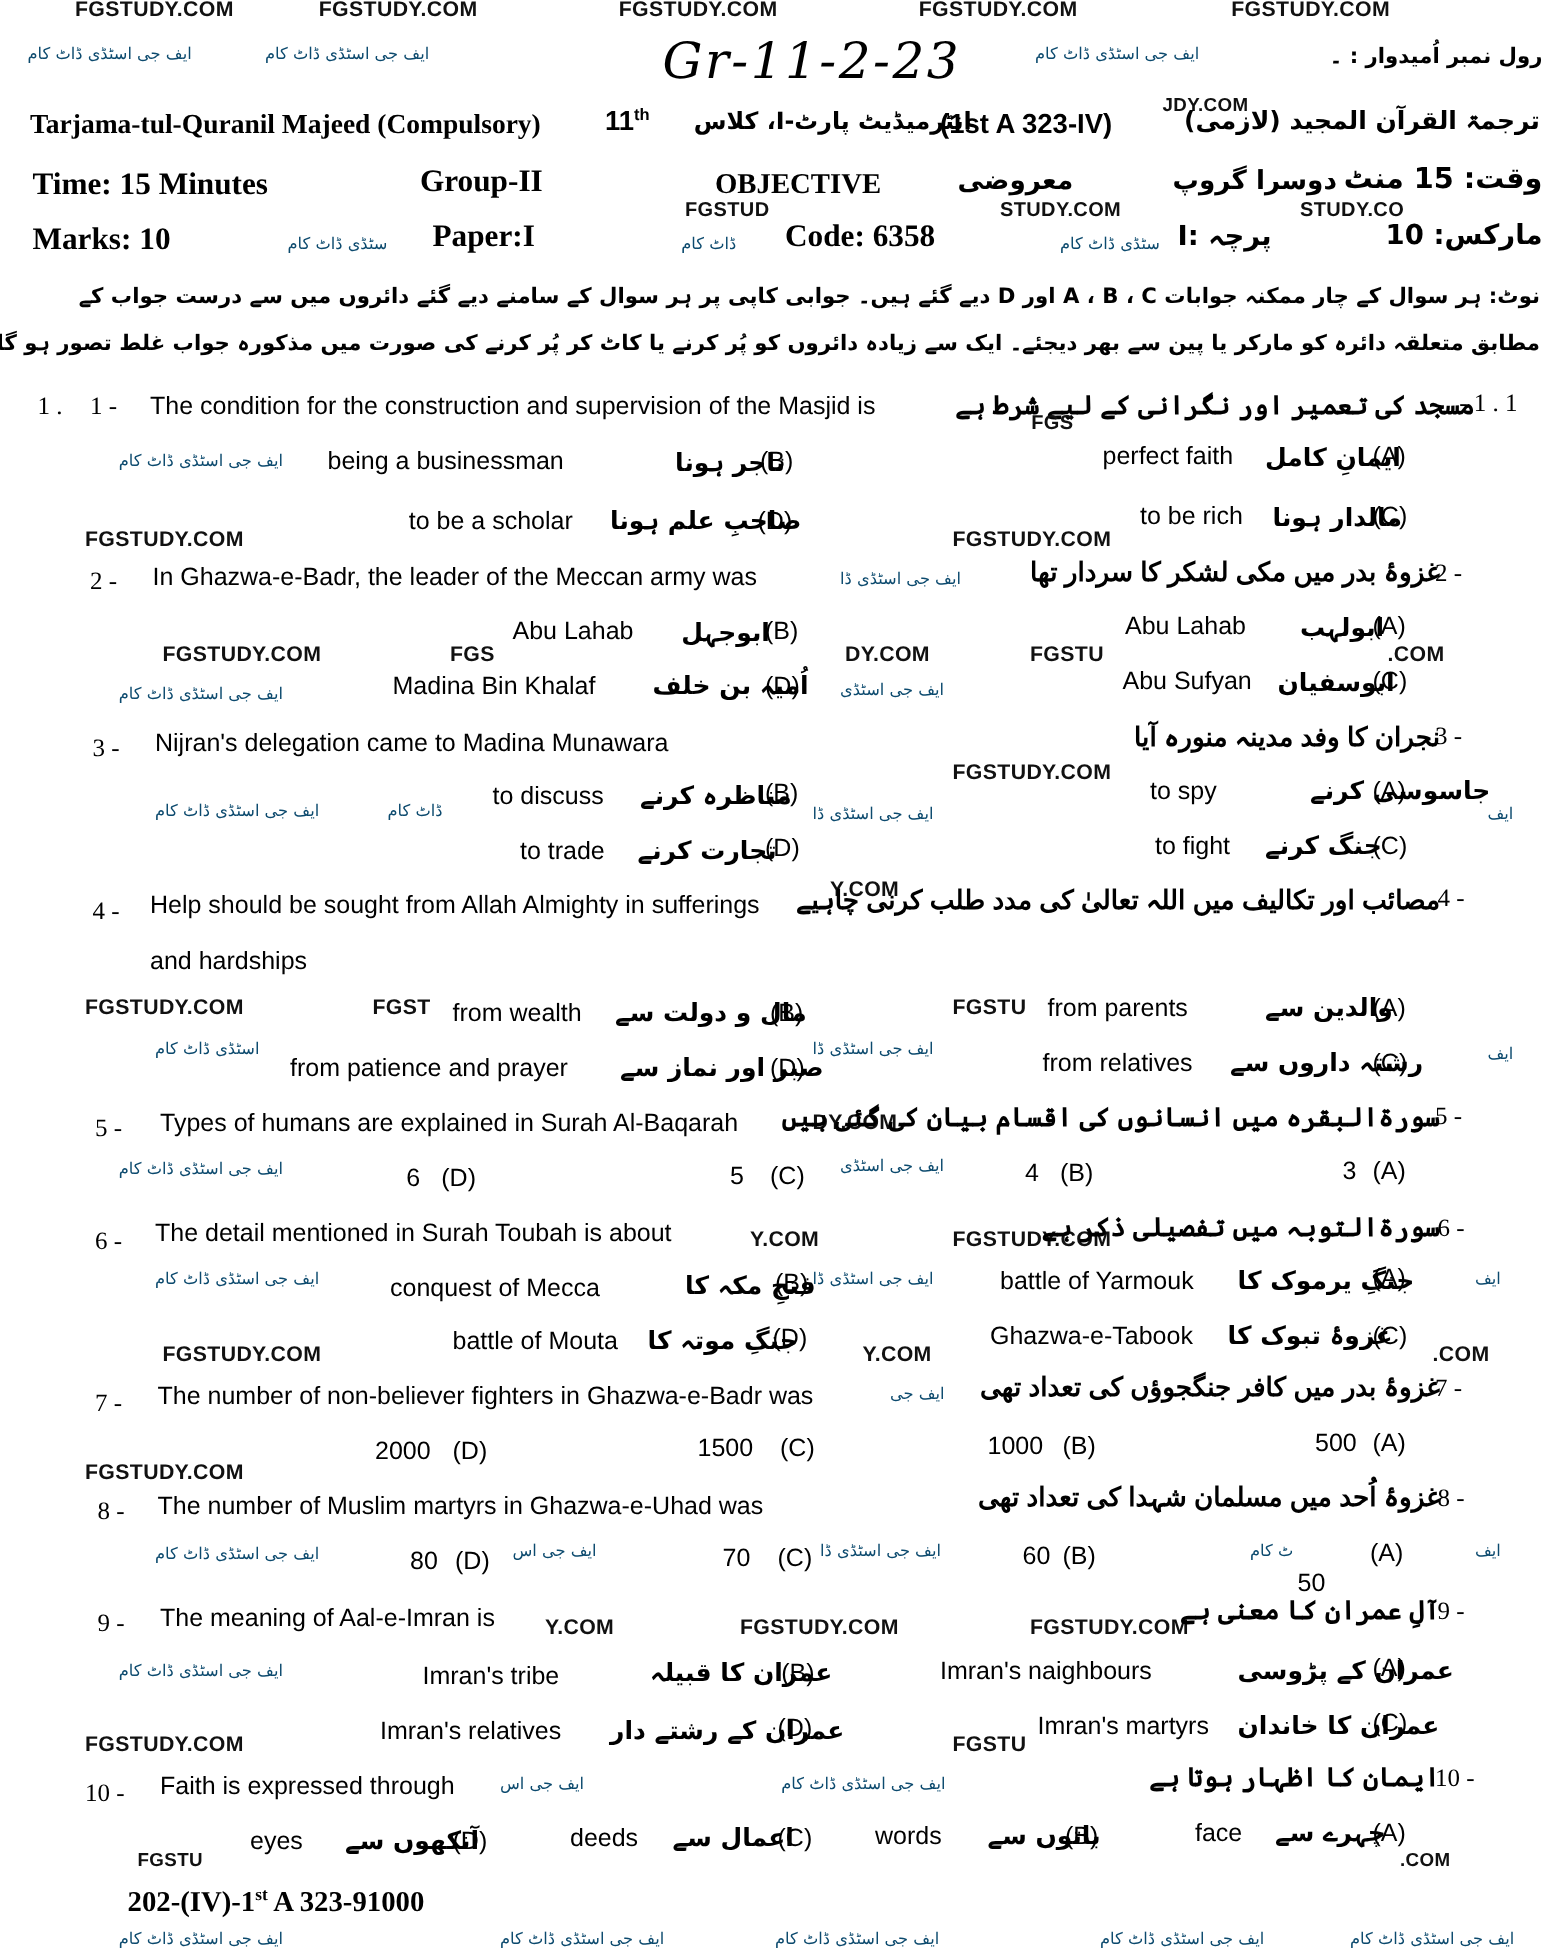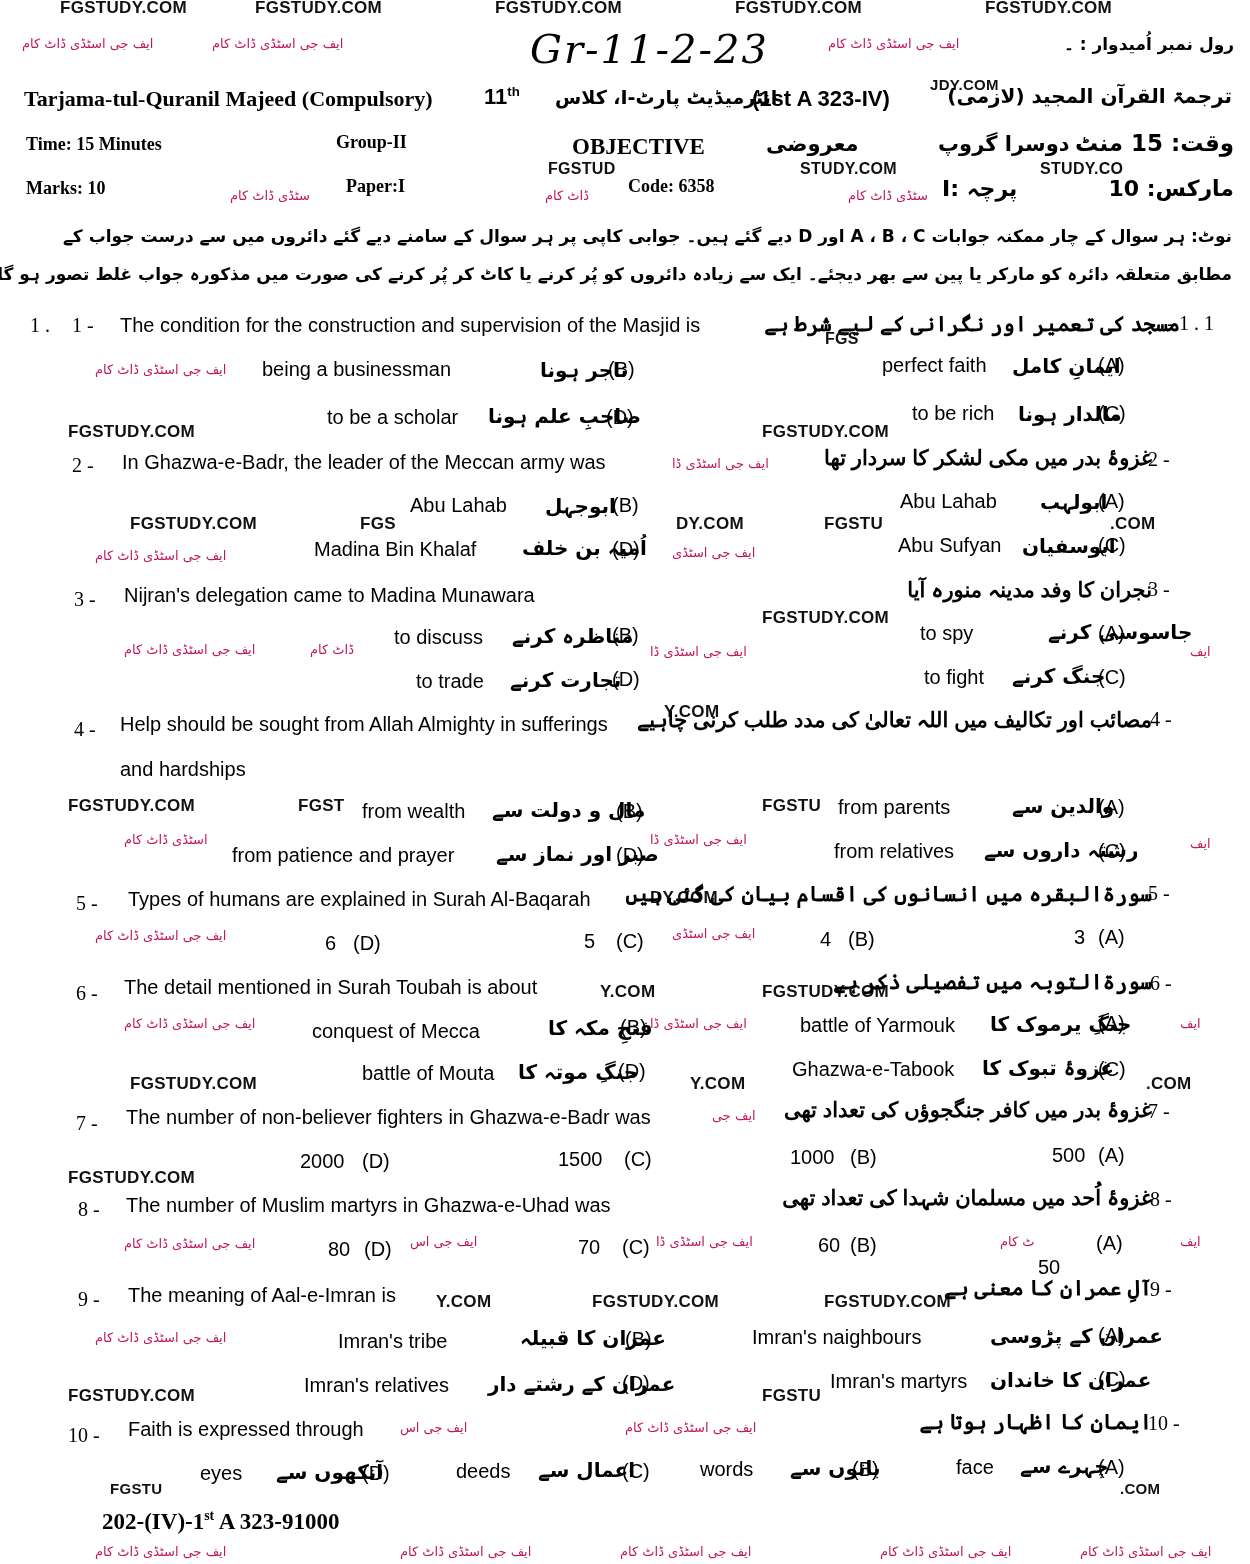--- a/index.html
+++ b/index.html
@@ -1,21 +1,21 @@
 <!DOCTYPE html>
 <html><head>
 <meta charset="utf-8">
 <style>
   html, body { margin: 0; padding: 0; background: #ffffff; }
   body { width: 1250px; height: 1564px; position: relative; overflow: hidden; color: #000; font-family: "Liberation Sans", "DejaVu Sans", sans-serif; }
   .abs { position: absolute; white-space: nowrap; }
   .wm { font-family: "Liberation Sans", sans-serif; font-weight: bold; font-size: 17px; color: #111; letter-spacing: 0.3px; }
-  .wmu { font-family: "DejaVu Sans", sans-serif; font-size: 13px; color: #be185d; direction: rtl; }
+  .wmu { font-family: "DejaVu Sans", sans-serif; font-size: 13px; color: #0c4a6e; direction: rtl; }
   .serif-b { font-family: "Liberation Serif", "DejaVu Serif", serif; font-weight: bold; }
-  .hdr { font-size: 18px; }
+  .hdr { font-size: 25px; }
   .title { font-size: 22px; }
   .urdu-b { font-family: "DejaVu Sans", sans-serif; font-weight: bold; direction: rtl; unicode-bidi: embed; }
   .q { font-family: "Liberation Sans", sans-serif; font-size: 20px; }
   .qn { font-family: "Liberation Serif", serif; font-size: 20px; }
   .opt { font-family: "Liberation Sans", sans-serif; font-size: 20px; }
   .uq { font-family: Liberation Sans, sans-serif; font-size: 21px; direction: rtl; font-weight: bold; }
   .uo { font-family: "DejaVu Sans", sans-serif; font-size: 20px; direction: rtl; font-weight: bold; }
   .note { font-family: "DejaVu Sans", sans-serif; font-size: 17px; direction: rtl; font-weight: bold; }
   .hand { font-family: "DejaVu Serif", serif; font-style: italic; font-size: 40px; letter-spacing: 2px; }
   sup { font-size: 60%; }

